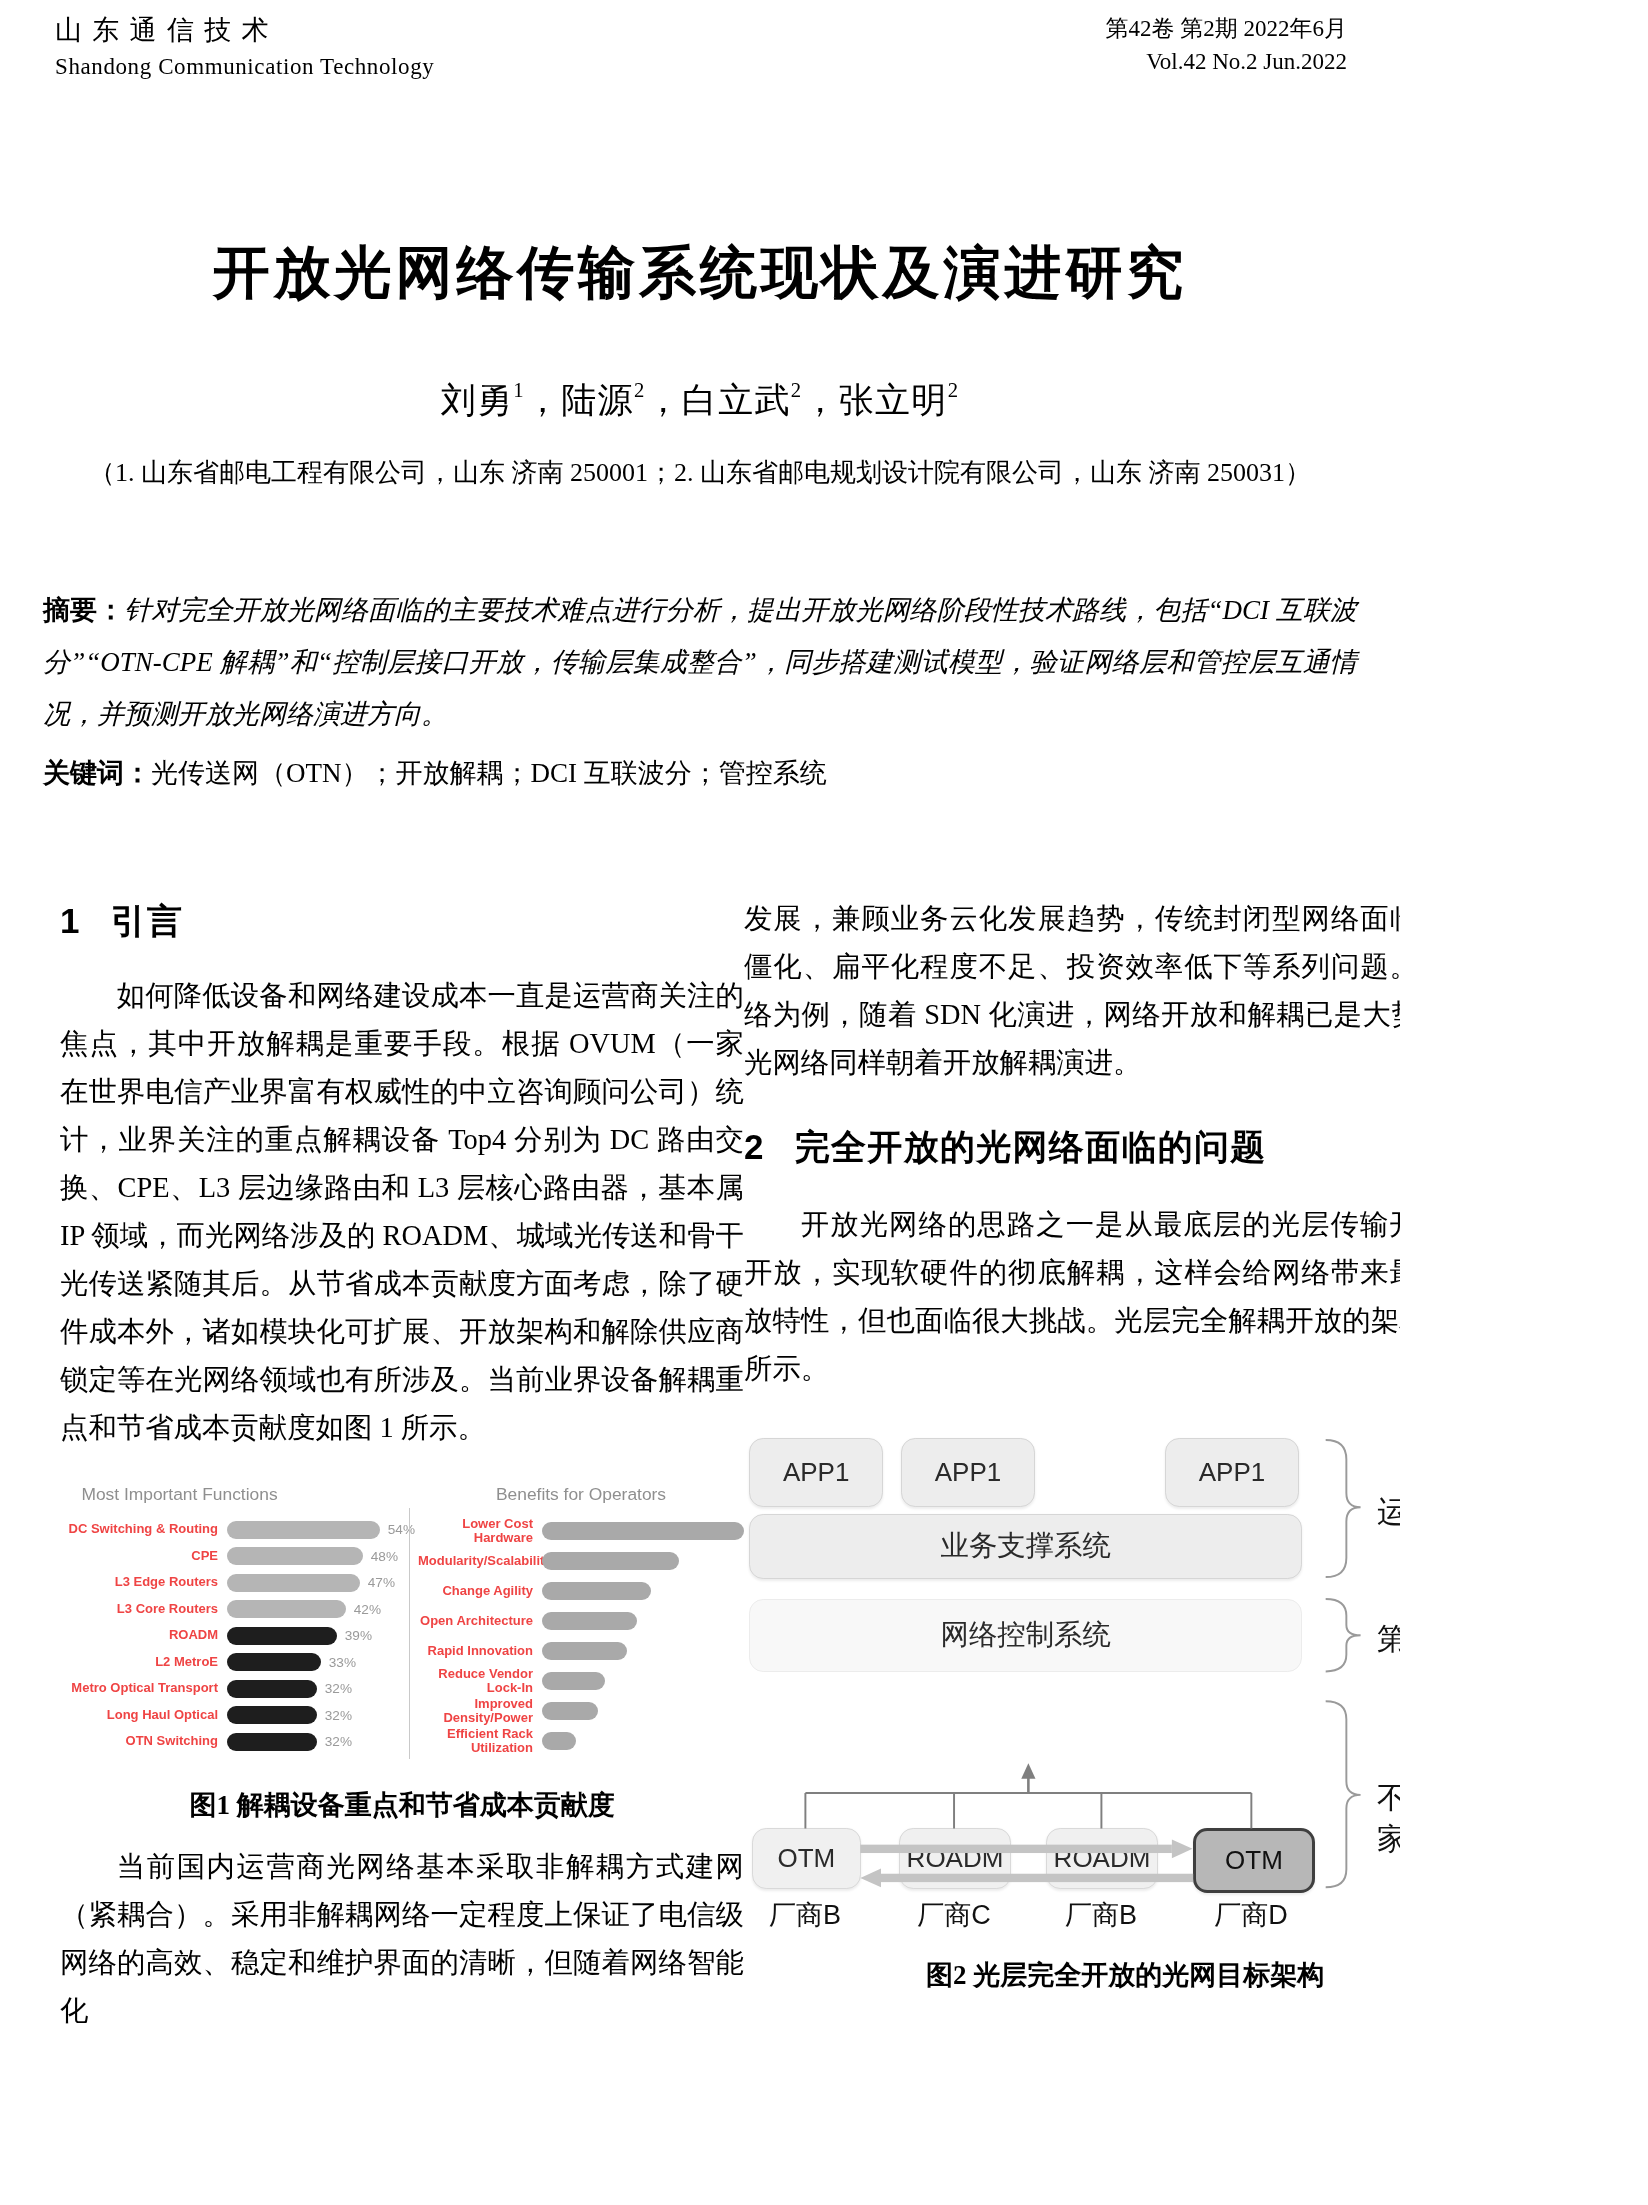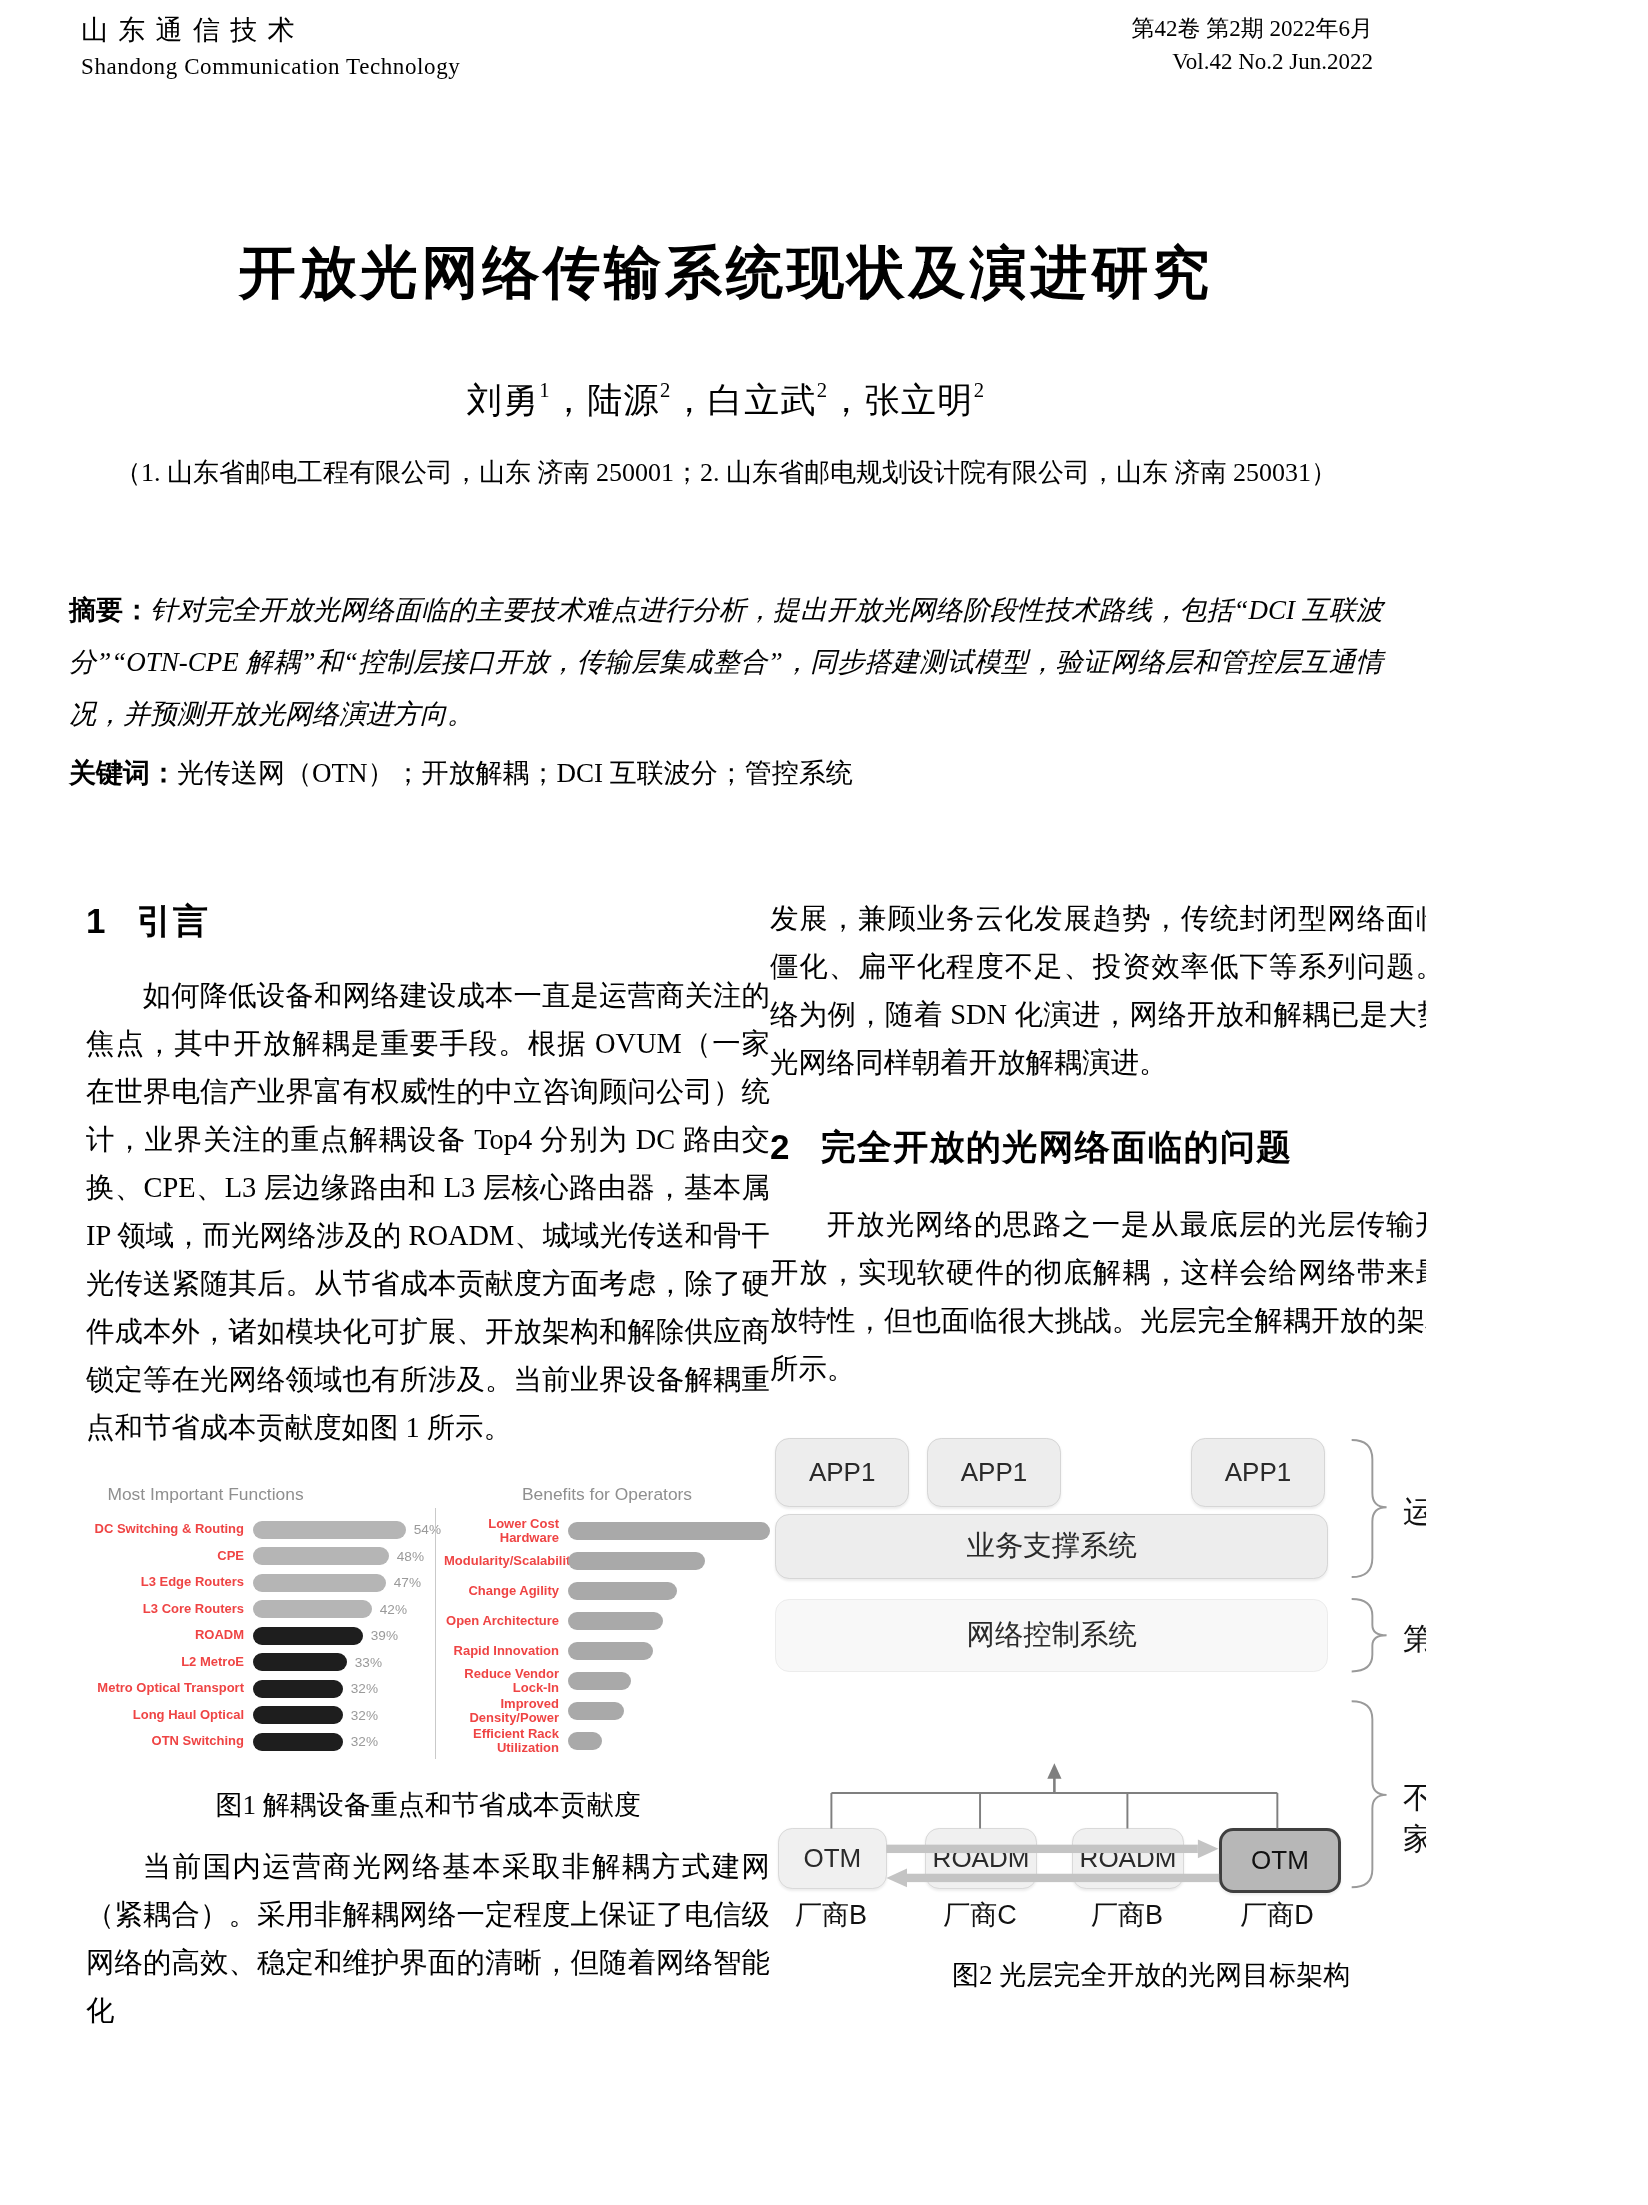--- a/index.html
+++ b/index.html
@@ -1,21 +1,21 @@
 <!DOCTYPE html>
 <html lang="zh" style="font-size:10.3px"><head>
 <meta charset="utf-8">
 <style>
   html,body{margin:0;padding:0;}
   body{
     width:1648px;height:2205px;background:#ffffff;color:#000;
     font-family:"Liberation Serif","DejaVu Serif",serif;
     -webkit-font-smoothing:antialiased;
   }
-  .page{position:relative;width:1400px;height:2205px;overflow:hidden;background:#fff;padding-left:26px;}
+  .page{position:relative;width:1400px;height:2205px;overflow:hidden;background:#fff;}
 
   
   .hdr{display:flex;justify-content:space-between;align-items:flex-start;padding:11.6px 53px 0 55px;}
   .hdr-journal-cn{font-size:27px;letter-spacing:10.3px;}
   .hdr-journal-en{font-size:23px;margin-top:6.5px;letter-spacing:0.6px;}
   .hdr-right{text-align:right;font-size:23px;line-height:1.45;}
 
   
   .title{margin-top:155px;text-align:center;font-size:57px;font-weight:600;letter-spacing:3.9px;}
   .authors{margin-top:65px;text-align:center;font-size:35px;letter-spacing:1.3px;}
@@ -45,21 +45,21 @@
   .fig1-divider{position:absolute;left:349px;top:30px;height:251px;width:1.3px;background:#c9c9c9;}
   .chart-title{font-family:"Liberation Sans","DejaVu Sans",sans-serif;font-size:17.4px;color:#8f8f8f;margin:5.2px 0 11.6px 0;text-align:center;}
   .chartL .chart-title{padding-right:110px;}
   .bar-row{display:flex;align-items:center;height:26.5px;}
   .chartR .bar-row{height:30px;}
   .bar-label{width:158px;text-align:right;padding-right:9px;
     font-family:"Liberation Sans","DejaVu Sans",sans-serif;font-size:13px;font-weight:700;color:#ef4444;flex:none;line-height:1.1;}
   .chartR .bar-label{width:115px;}
   .bar{height:18px;border-radius:9px;flex:none;}
   .bar-pct{font-family:"Liberation Sans","DejaVu Sans",sans-serif;font-size:13.6px;color:#9a9a9a;margin-left:7.8px;}
-  .fig-caption{text-align:center;font-size:27px;font-weight:400;margin-top:17px;}
+  .fig-caption{text-align:center;font-size:27px;font-weight:700;margin-top:17px;}
 
   
   .figure2{position:relative;width:762px;height:498px;margin-top:43px;}
   .f2box{position:absolute;background:#ededed;border:1.9px solid #d6d6d6;border-radius:14.2px;
     display:flex;align-items:center;justify-content:center;
     font-family:"Liberation Sans","DejaVu Sans",sans-serif;color:#2a2a2a;
     box-shadow:0 1.9px 2.6px rgba(0,0,0,0.08);}
   .f2-app{width:132px;height:67px;top:2.6px;font-size:26px;}
   .f2-bss{left:5.2px;top:78px;width:551px;height:63px;font-size:28.4px;}
   .f2-ncs{left:5.2px;top:163px;width:551px;height:71px;font-size:28.4px;background:#f8f8f8;border-color:#ececec;box-shadow:none;}

